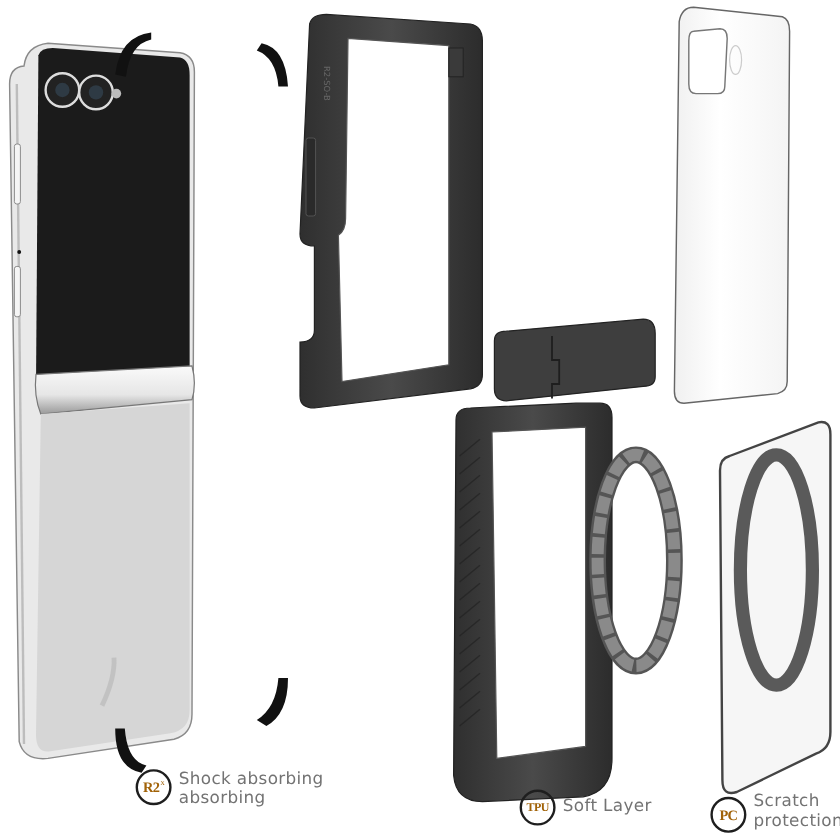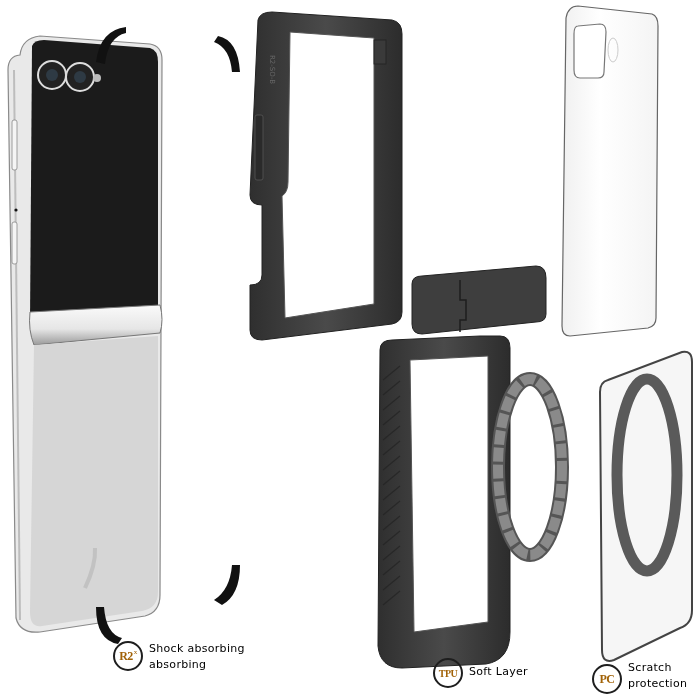--- a/index.html
+++ b/index.html
@@ -5,21 +5,21 @@
     html, body { margin: 0; padding: 0; background: #ffffff; }
     body { width: 700px; height: 700px; position: relative; overflow: hidden; font-family: "DejaVu Sans", sans-serif; }
     .stage { position: absolute; left: 0; top: 0; width: 700px; height: 700px; }
     .label-group { position: absolute; display: flex; align-items: flex-start; gap: 6px; color: #2b2b2b; }
     .badge {
       width: 30px; height: 30px; border: 2.5px solid #1e1e1e; border-radius: 50%;
       display: flex; align-items: center; justify-content: center; box-sizing: border-box;
       font-family: Liberation Serif, serif; font-weight: bold; font-size: 12px; color: #a16207; letter-spacing: -0.5px;
     }
     .badge sup { font-size: 7px; margin-left: 1px; font-weight: normal; position: relative; top: -4px; }
-    .label-text { font-size: 11px; line-height: 16px; color: #000000; letter-spacing: 0.3px; }
+    .label-text { font-size: 14px; line-height: 16px; color: #737373; letter-spacing: 0.3px; }
   </style>
 </head>
 <body>
 
 <div class="stage">
   <svg width="700" height="700" viewBox="0 0 700 700">
     <defs>
       <linearGradient id="frameGrad" x1="0" x2="1" y1="0" y2="0">
         <stop offset="0" stop-color="#2f2f2f"></stop>
         <stop offset="0.5" stop-color="#4a4a4a"></stop>

